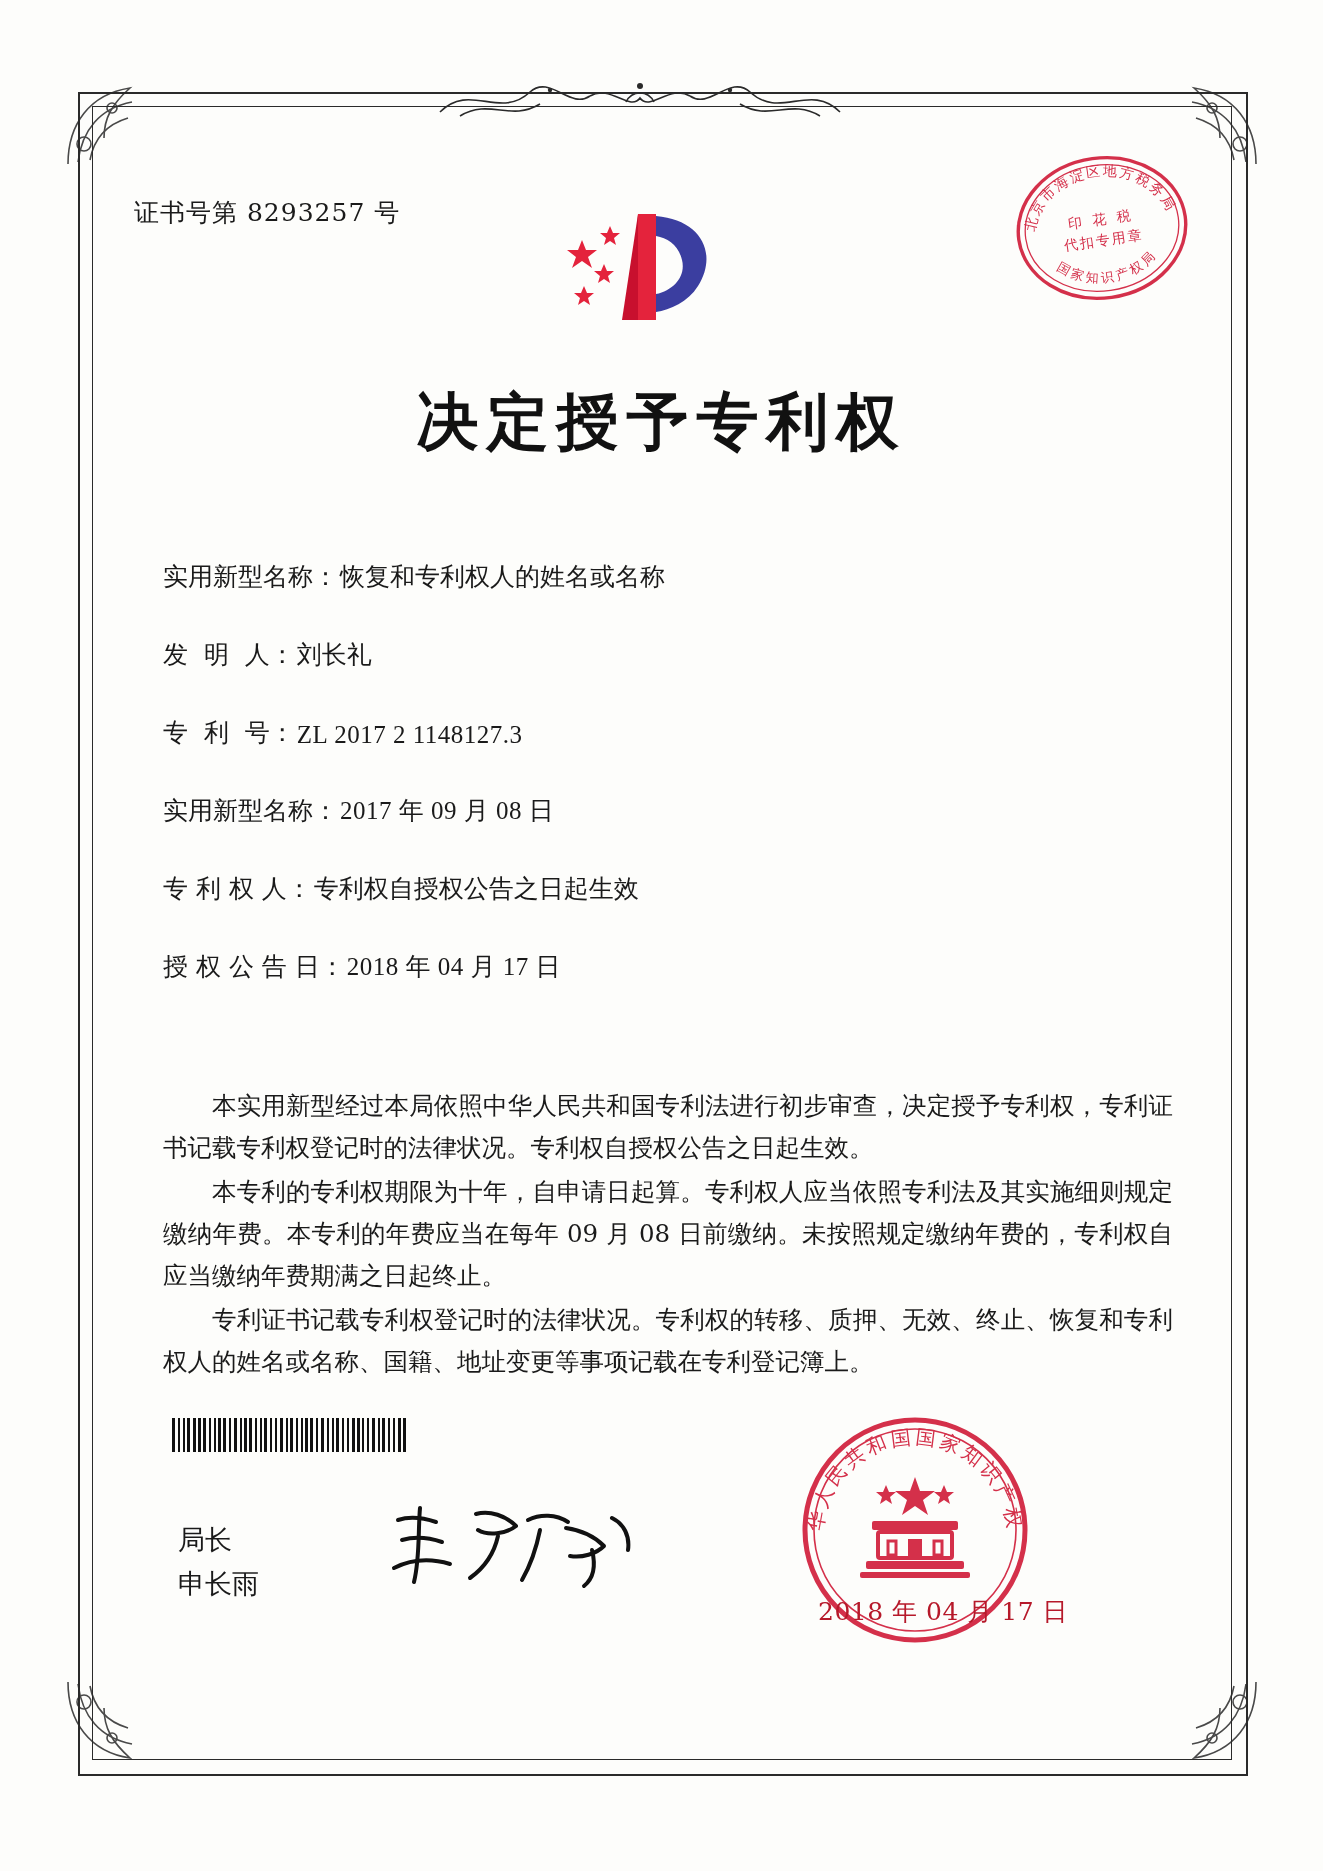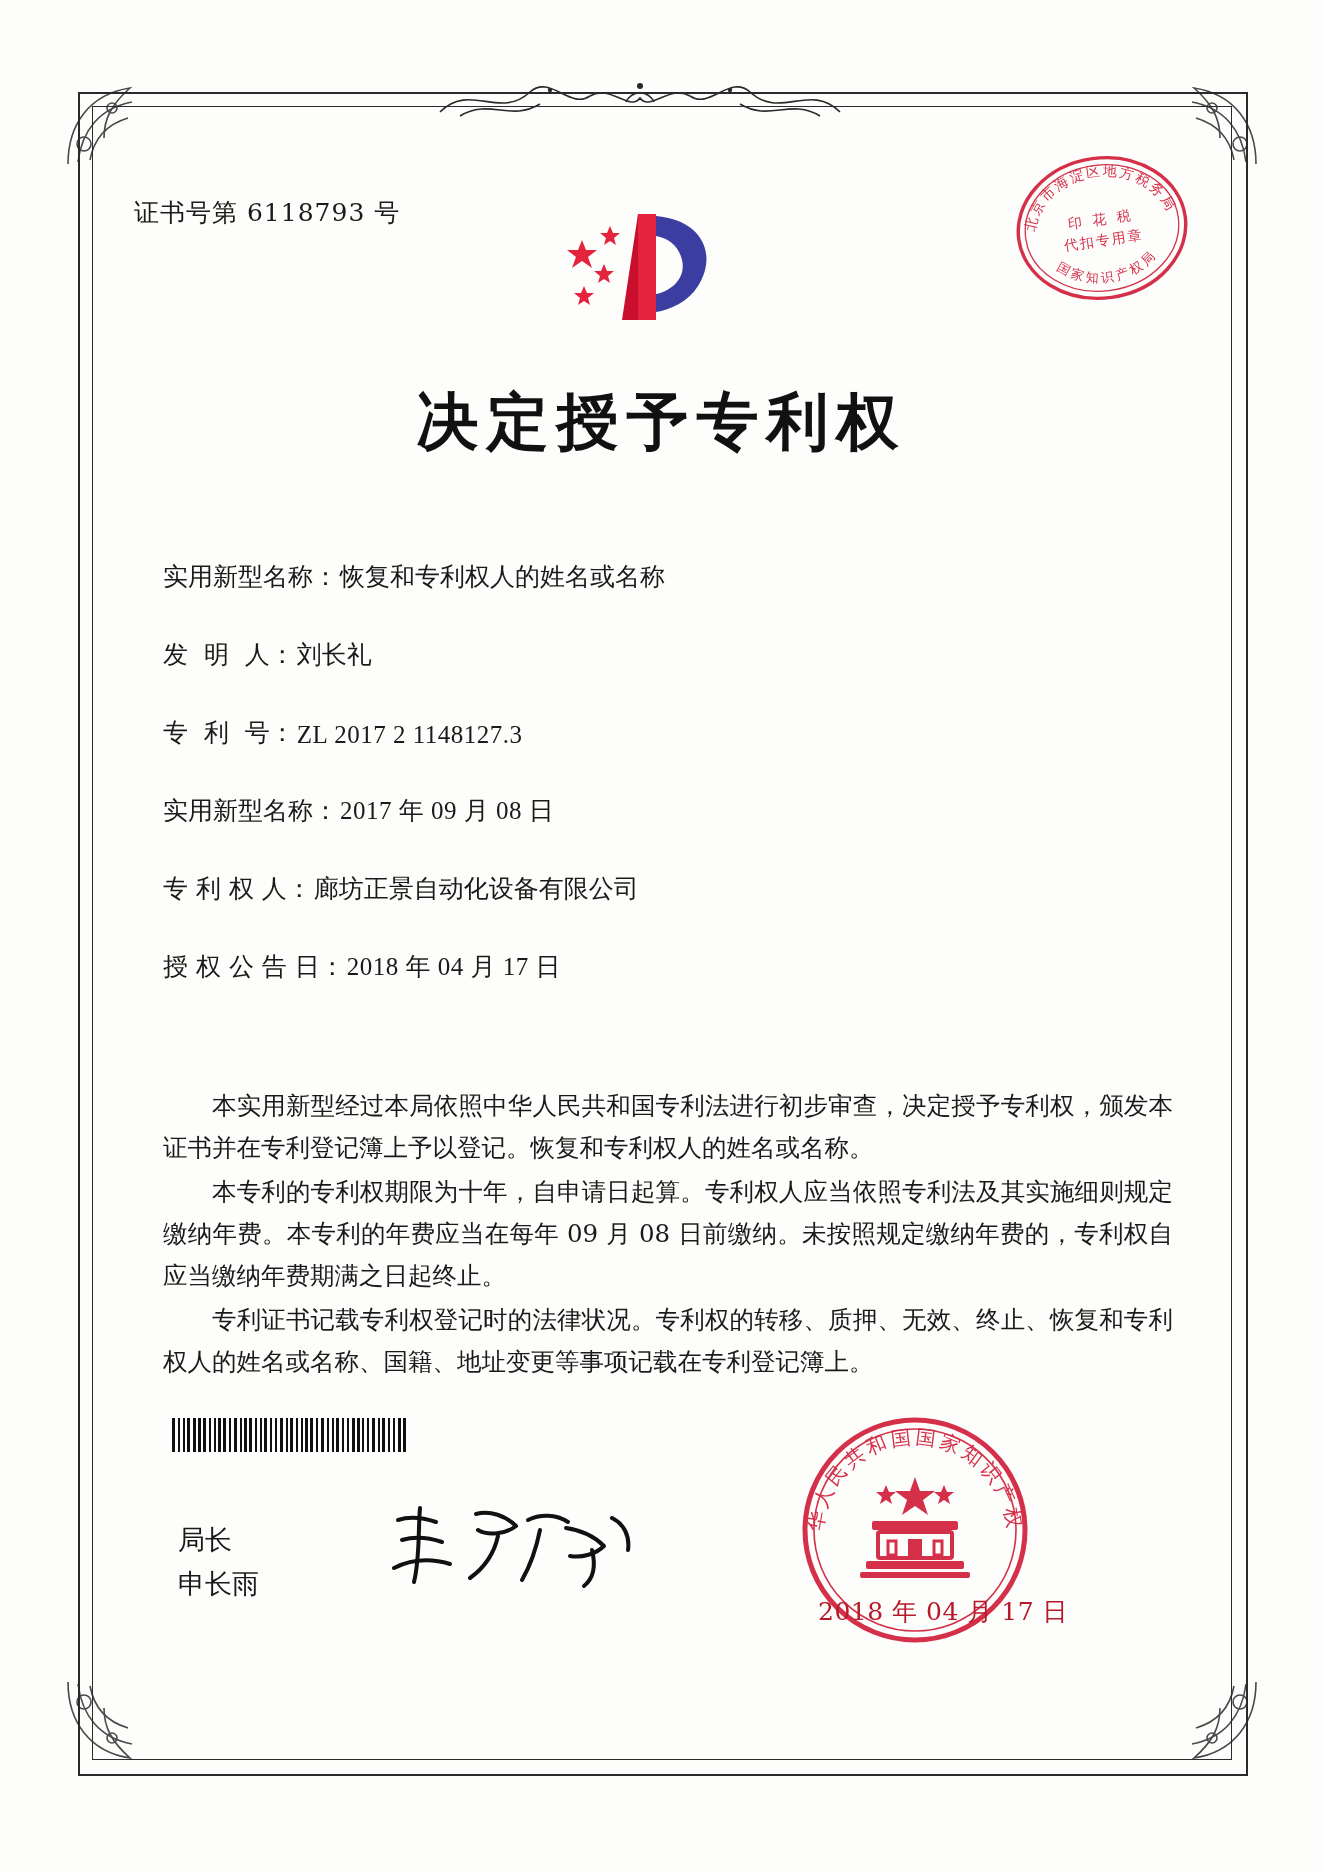--- a/index.html
+++ b/index.html
@@ -275,21 +275,21 @@
       <g fill="none" stroke="#2a2a2a" stroke-width="1.6">
         <path d="M8 90 C8 50, 30 20, 70 14 C52 30, 44 44, 44 64"></path>
         <path d="M18 88 C22 56, 40 34, 72 28"></path>
         <path d="M30 86 C34 64, 48 50, 68 44"></path>
         <circle cx="24" cy="70" r="7"></circle>
         <circle cx="52" cy="34" r="5"></circle>
       </g>
     </svg>
   </div>
 
-  <div class="cert-no">证书号第 6118793 号</div>
+  <div class="cert-no">证书号第 8293257 号</div>
 
   <div class="logo">
     <svg viewBox="0 0 180 125" xmlns="http://www.w3.org/2000/svg">
 
       <path d="M104 8 C150 12, 166 46, 146 78 C136 94, 118 102, 104 104 L104 86 C122 82, 134 68, 130 52 C127 38, 116 30, 104 28 Z" fill="#3b3ea0"></path>
 
       <path d="M86 6 L104 6 L104 112 L78 112 Z" fill="#e4233c"></path>
       <path d="M70 112 L86 6 L86 112 Z" fill="#c8102e"></path>
 
       <g fill="#e4233c">
@@ -334,30 +334,30 @@
     <div class="field-row">
       <span class="field-label">专  利  号：</span>
       <span class="field-value latin">ZL 2017 2 1148127.3</span>
     </div>
     <div class="field-row">
       <span class="field-label">实用新型名称：</span>
       <span class="field-value latin">2017 年 09 月 08 日</span>
     </div>
     <div class="field-row">
       <span class="field-label">专 利 权 人：</span>
-      <span class="field-value">廊坊正景自动化设备有限公司</span>
+      <span class="field-value">专利权自授权公告之日起生效</span>
     </div>
     <div class="field-row">
       <span class="field-label">授 权 公 告 日：</span>
       <span class="field-value latin">2018 年 04 月 17 日</span>
     </div>
   </div>
 
   <div class="body-text">
-    <p>本实用新型经过本局依照中华人民共和国专利法进行初步审查，决定授予专利权，颁发本证书并在专利登记簿上予以登记。恢复和专利权人的姓名或名称。</p>
+    <p>本实用新型经过本局依照中华人民共和国专利法进行初步审查，决定授予专利权，专利证书记载专利权登记时的法律状况。专利权自授权公告之日起生效。</p>
     <p>本专利的专利权期限为十年，自申请日起算。专利权人应当依照专利法及其实施细则规定缴纳年费。本专利的年费应当在每年 09 月 08 日前缴纳。未按照规定缴纳年费的，专利权自应当缴纳年费期满之日起终止。</p>
     <p>专利证书记载专利权登记时的法律状况。专利权的转移、质押、无效、终止、恢复和专利权人的姓名或名称、国籍、地址变更等事项记载在专利登记簿上。</p>
   </div>
 
   <div class="barcode" id="barcode">
       <i style="width:3px;background:#111"></i>
       <i style="width:3px;background:transparent"></i>
       <i style="width:2px;background:#111"></i>
       <i style="width:3px;background:transparent"></i>
       <i style="width:2px;background:#111"></i>

